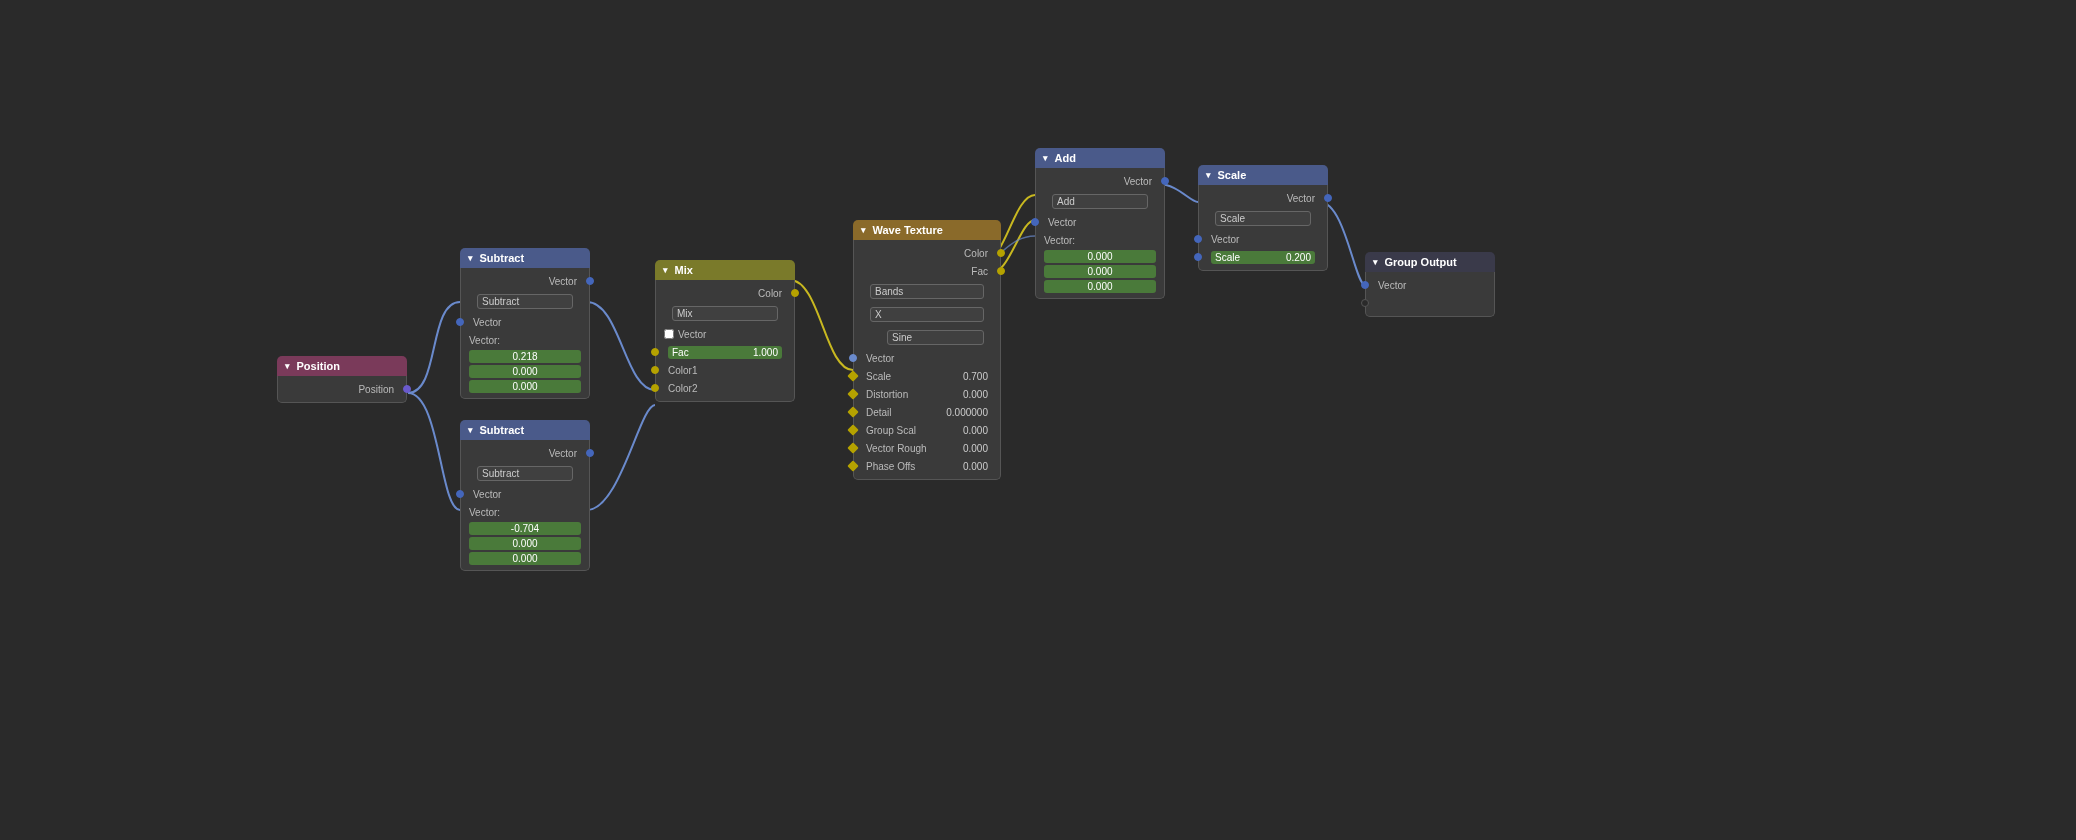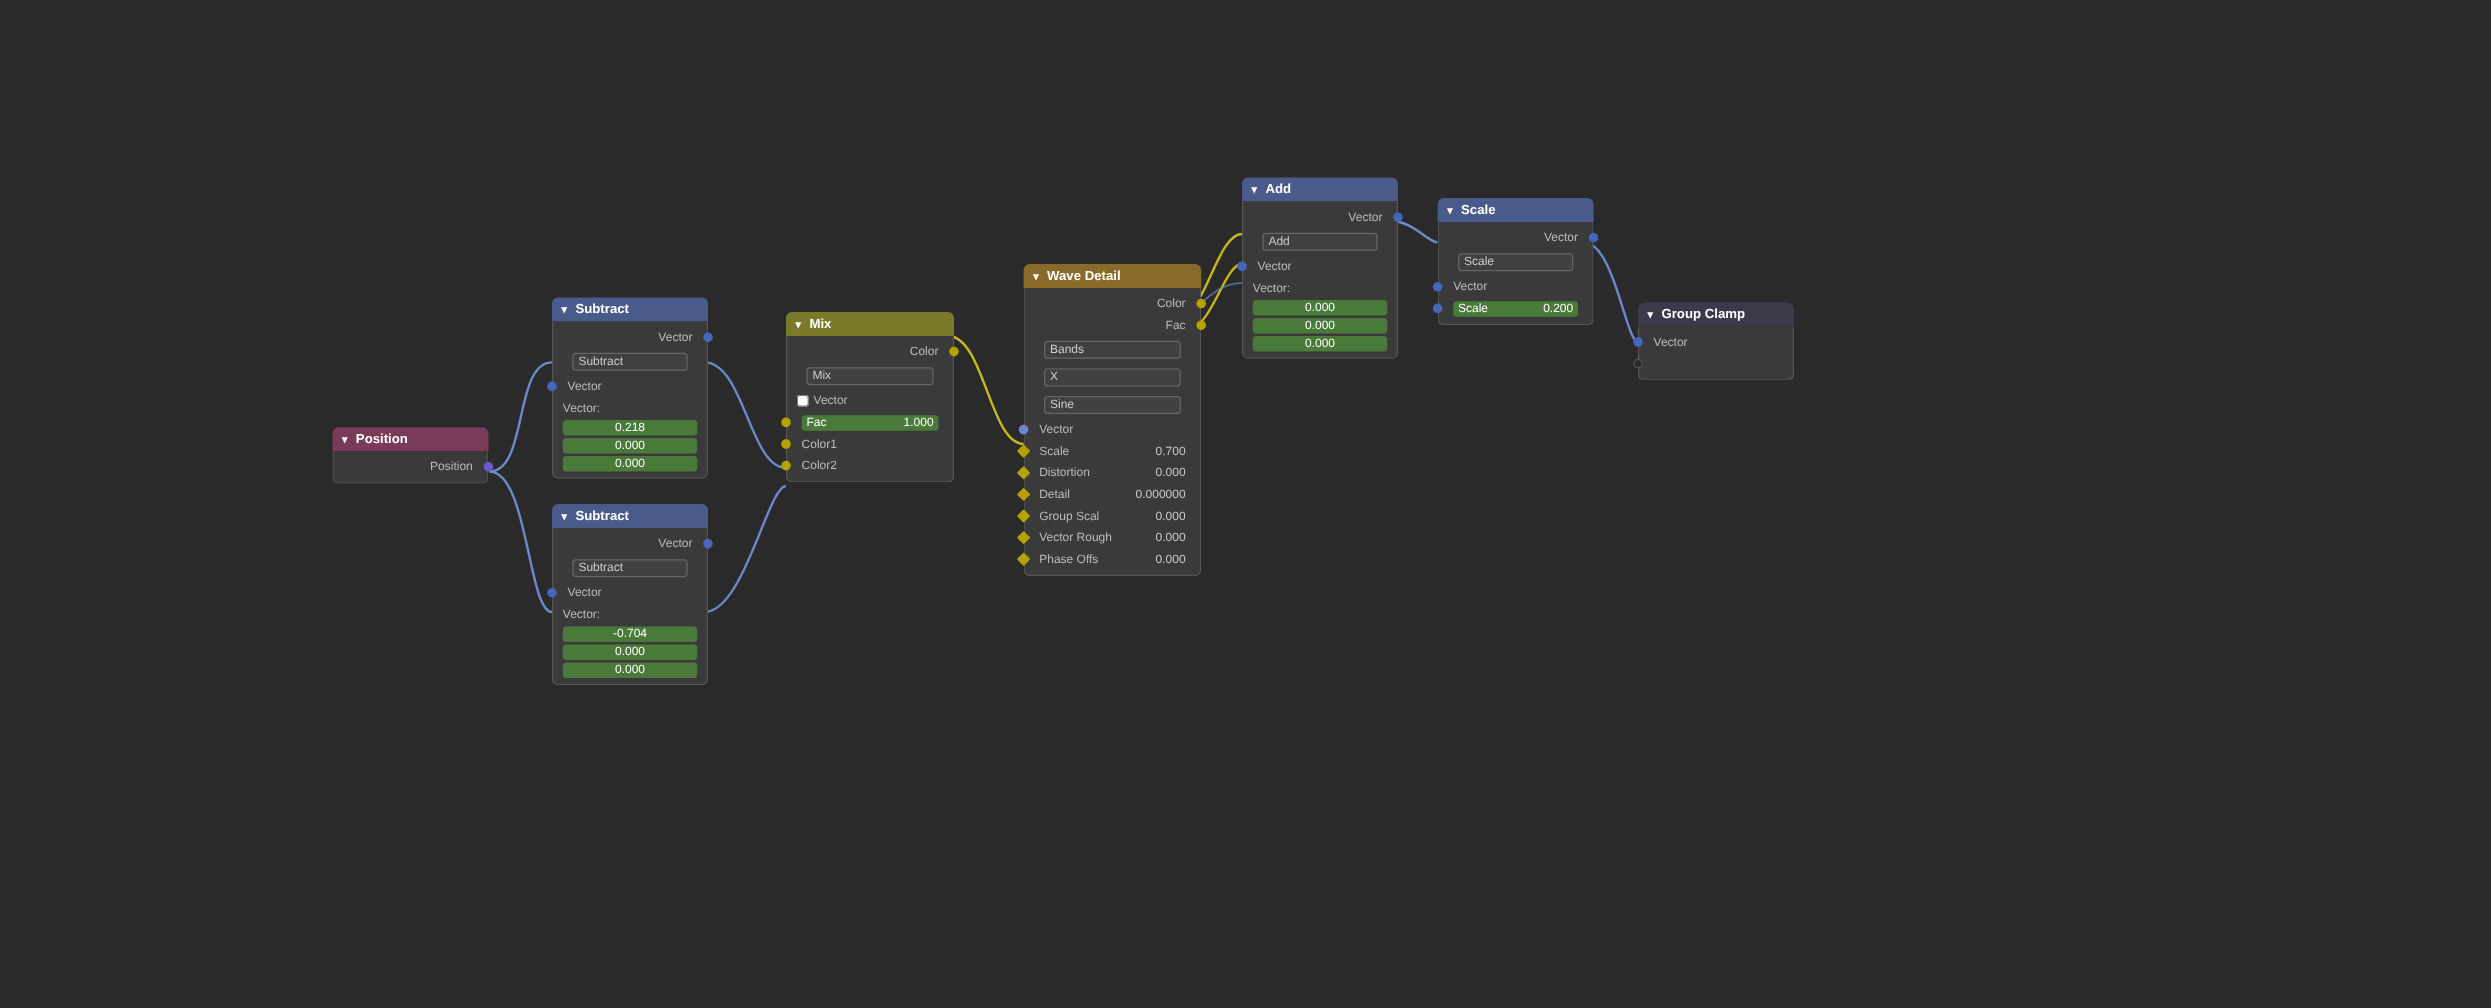--- a/index.html
+++ b/index.html
@@ -280,42 +280,42 @@
       <div class="node-socket-row">
         <div class="socket socket-left socket-yellow" style="left:-5px; top:50%; transform:translateY(-50%);"></div>
         <span class="label-text">Color2</span>
       </div>
     </div>
   </div>
 
   <div class="node" style="left:853px; top:220px; width:148px;">
     <div class="node-header" style="background:#8a6a2a;">
       <span class="chevron">▾</span>
-      <span>Wave Detail</span>
+      <span>Wave Texture</span>
     </div>
     <div class="node-body">
       <div class="node-socket-row" style="justify-content:flex-end;">
         <span class="label-text">Color</span>
         <div class="socket socket-right socket-yellow" style="right:-5px; top:50%; transform:translateY(-50%);"></div>
       </div>
       <div class="node-socket-row" style="justify-content:flex-end;">
         <span class="label-text">Fac</span>
         <div class="socket socket-right socket-yellow" style="right:-5px; top:50%; transform:translateY(-50%);"></div>
       </div>
       <div style="padding:2px 8px;">
         <select class="dropdown">
           <option>Bands</option>
         </select>
       </div>
       <div style="padding:2px 8px;">
         <select class="dropdown">
           <option>X</option>
         </select>
       </div>
-      <div style="padding:2px 8px;">
+      <div style="padding:2px 8px;margin-left:17px;">
         <select class="dropdown">
           <option>Sine</option>
         </select>
       </div>
       <div class="node-socket-row">
         <div class="socket socket-left" style="left:-5px; top:50%; transform:translateY(-50%); background:#6a8acc; border-color:#6a8acc;"></div>
         <span class="label-text">Vector</span>
       </div>
       <div class="node-socket-row">
         <div style="width:8px; height:8px; transform:rotate(45deg); background:#b5a200; position:absolute; left:-5px; top:50%; margin-top:-4px; border-radius:1px;"></div>
@@ -409,21 +409,21 @@
           <span>Scale</span>
           <span>0.200</span>
         </div>
       </div>
     </div>
   </div>
 
   <div class="node" style="left:1365px; top:252px; width:130px;">
     <div class="node-header" style="background:#3a3a4a;">
       <span class="chevron">▾</span>
-      <span>Group Clamp</span>
+      <span>Group Output</span>
     </div>
     <div class="node-body">
       <div class="node-socket-row">
         <div class="socket socket-left socket-blue" style="left:-5px; top:50%; transform:translateY(-50%);"></div>
         <span class="label-text">Vector</span>
       </div>
       <div class="node-socket-row">
         <div class="socket" style="left:-5px; top:50%; transform:translateY(-50%); border-color:#555; background:#2a2a2a;"></div>
       </div>
     </div>

